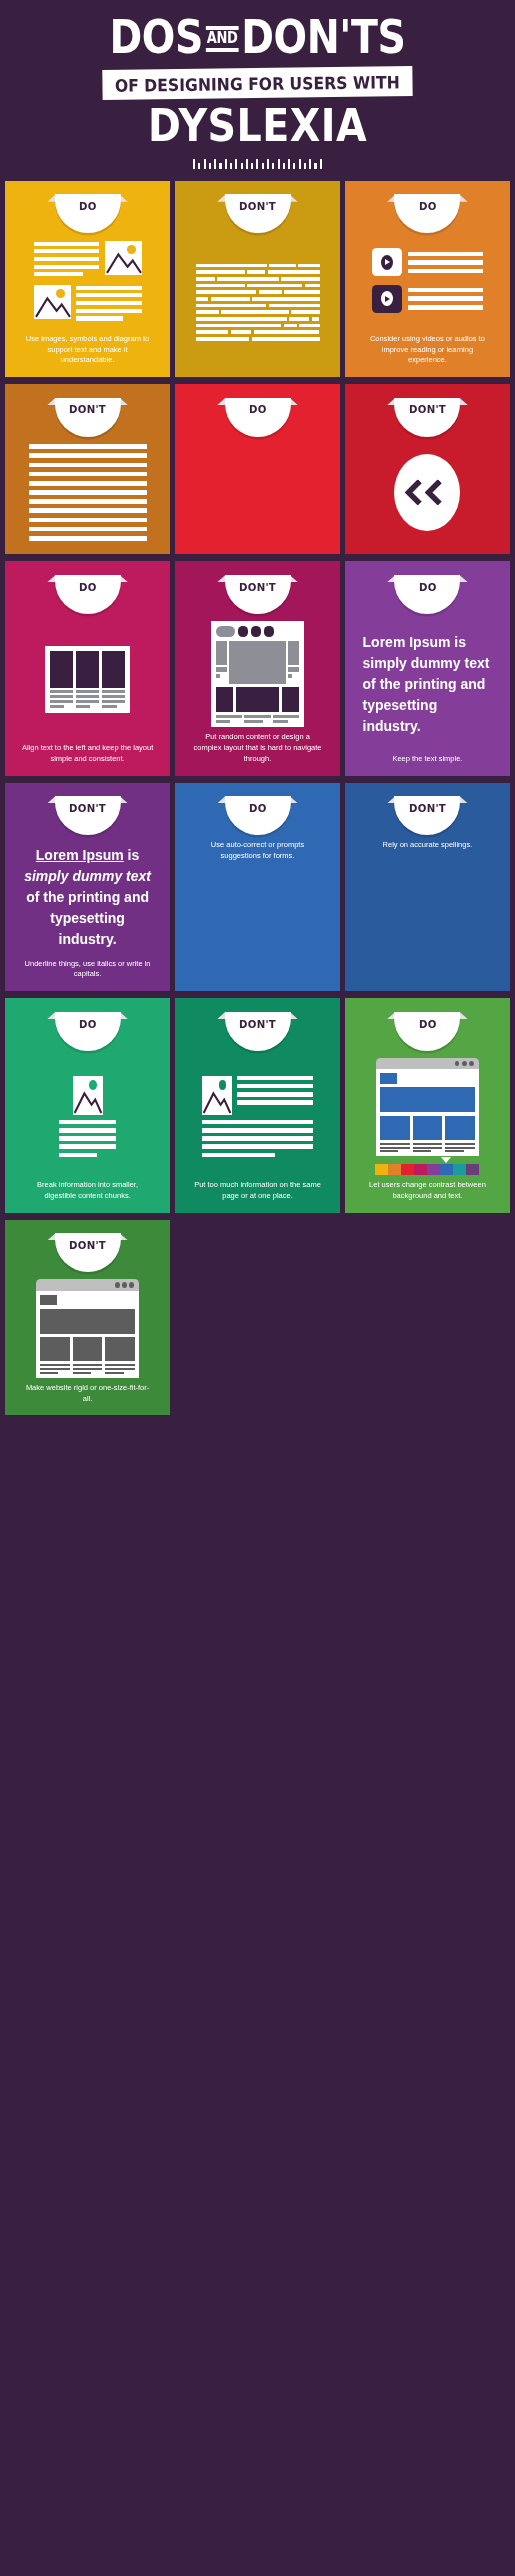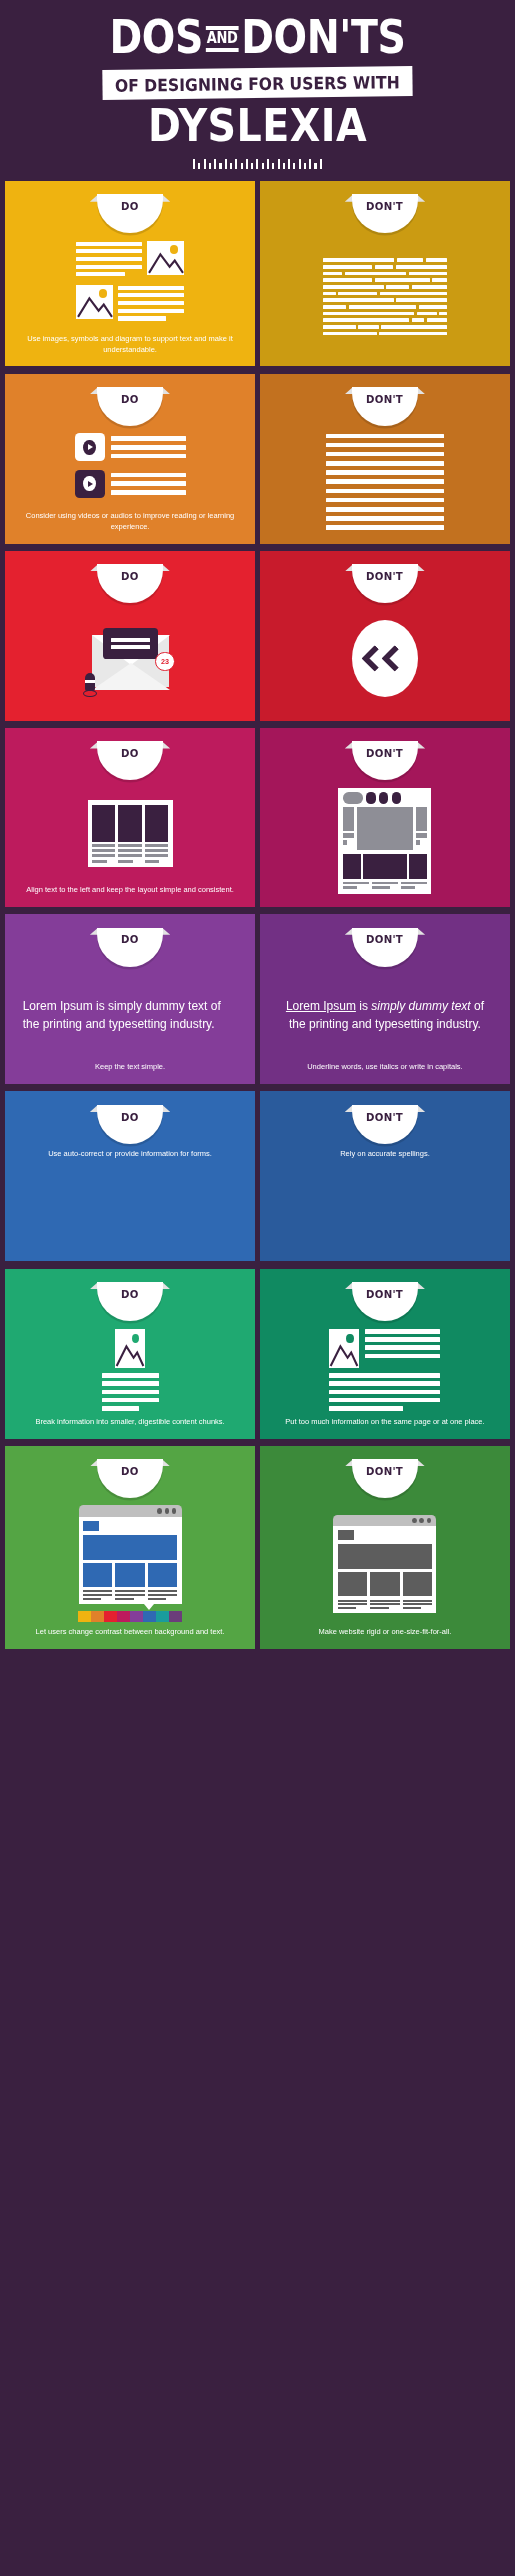--- a/index.html
+++ b/index.html
@@ -63,21 +63,21 @@
     width:129px;height:9.3px;
     display:flex;justify-content:space-between;align-items:flex-end;
   }
   .tick-bar i{display:block;width:2.1px;background:#fff;}
   .tick-bar i:nth-child(odd){height:9.3px;}
   .tick-bar i:nth-child(even){height:5.7px;}
 
   
   .grid{
     display:grid;
-    grid-template-columns:1fr 1fr;
+    grid-template-columns:1fr 1fr 1fr;
     column-gap:5.2px;
     row-gap:7.2px;
     padding:7.2px 5.2px 5.2px;
   }
   .card{
     position:relative;
     min-height:170px;
     padding:13.4px 9.3px 10.3px;
     box-sizing:border-box;
     display:flex;
@@ -192,21 +192,21 @@
   .cx-mid .side{width:11.3px;display:flex;flex-direction:column;gap:2.1px;}
   .cx-mid .side .b{background:#8e8e96;}
   .cx-mid .big{flex:1;height:43px;background:#8e8e96;}
   .cx-bot{display:flex;gap:2.6px;margin-bottom:3.1px;}
   .cx-bot .b{background:#3a2040;height:25px;}
   .cx-foot{display:flex;gap:2.6px;}
   .cx-foot .c{flex:1;display:flex;flex-direction:column;gap:2.1px;}
   .cx-foot .c .g{height:2.6px;background:#8e8e96;}
 
   
-  .lorem{color:#fff;font-size:12px;line-height:1.5;font-weight:normal;text-align:left;padding:3.1px 8.2px;}
+  .lorem{color:#fff;font-size:14px;line-height:1.5;font-weight:bold;text-align:left;padding:3.1px 8.2px;}
   .lorem.center{text-align:center;}
   .lorem u{text-decoration:underline;}
   .lorem i{font-style:italic;}
 
   
   .field{background:#fff;border-radius:4.1px;box-shadow:0 2.6px 0 rgba(0,0,0,0.10);
          padding:5.2px 7.2px;font-weight:bold;font-size:9.8px;color:#111;display:flex;align-items:center;}
   .caret{display:inline-block;width:1px;height:11.3px;background:#111;margin-left:1px;}
   .suggest{background:#cfcfcf;border-radius:7.2px;color:#333;font-size:5.4px;padding:2.6px 7.2px;margin-top:4.1px;
            letter-spacing:0.1px;}
@@ -468,38 +468,20 @@
     </div>
 
     <div class="card" id="c2do" style="background: rgb(228, 33, 47);">
       <div class="badge">
           <span class="flapL"></span>
           <span class="flapR"></span>
         <div class="tab">
             <span>DO</span>
           </div>
         </div>
-      <div class="art">
-        <div class="env">
-          <div class="back"></div>
-            <div class="flapv"></div>
-          <div class="letter">
-              <span class="bar"></span>
-              <span class="bar"></span>
-            </div>
-          <div class="bot"></div>
-          <div class="badge23">23</div>
-          <div class="bell">
-              <span class="body"></span>
-              <span class="stripe"></span>
-              <span class="base"></span>
-              <span class="clap"></span>
-            </div>
-        </div>
-      </div>
     </div>
 
     <div class="card" id="c2dont" style="background: rgb(200, 27, 44);">
       <div class="badge">
           <span class="flapL"></span>
           <span class="flapR"></span>
         <div class="tab">
             <span>DON'T</span>
           </div>
         </div>
@@ -592,20 +574,21 @@
                 <span class="g"></span>
                 <span class="g" style="width:70%"></span>
               </div>
               <div class="c">
                 <span class="g"></span>
                 <span class="g" style="width:55%"></span>
               </div>
             </div>
         </div>
       </div>
+      <div class="caption">Put random content or design a complex layout that is hard to navigate through.</div>
     </div>
 
     <div class="card" id="c4do" style="background: rgb(132, 61, 153);">
       <div class="badge">
           <span class="flapL"></span>
           <span class="flapR"></span>
         <div class="tab">
             <span>DO</span>
           </div>
         </div>
@@ -619,32 +602,32 @@
       <div class="badge">
           <span class="flapL"></span>
           <span class="flapR"></span>
         <div class="tab">
             <span>DON'T</span>
           </div>
         </div>
       <div class="art">
         <div class="lorem center"><u>Lorem Ipsum</u><span> is </span><i>simply dummy text</i><span> of the printing and typesetting industry.</span></div>
       </div>
-      <div class="caption">Underline words, use italics or write in capitals.</div>
+      <div class="caption">Underline things, use italics or write in capitals.</div>
     </div>
 
     <div class="card" id="c5do" style="background: rgb(47, 105, 179);">
       <div class="badge">
           <span class="flapL"></span>
           <span class="flapR"></span>
         <div class="tab">
             <span>DO</span>
           </div>
         </div>
-      <div class="caption">Use auto-correct or provide information for forms.</div>
+      <div class="caption">Use auto-correct or prompts suggestions for forms.</div>
     </div>
 
     <div class="card" id="c5dont" style="background: rgb(42, 91, 156);">
       <div class="badge">
           <span class="flapL"></span>
           <span class="flapR"></span>
         <div class="tab">
             <span>DON'T</span>
           </div>
         </div>

